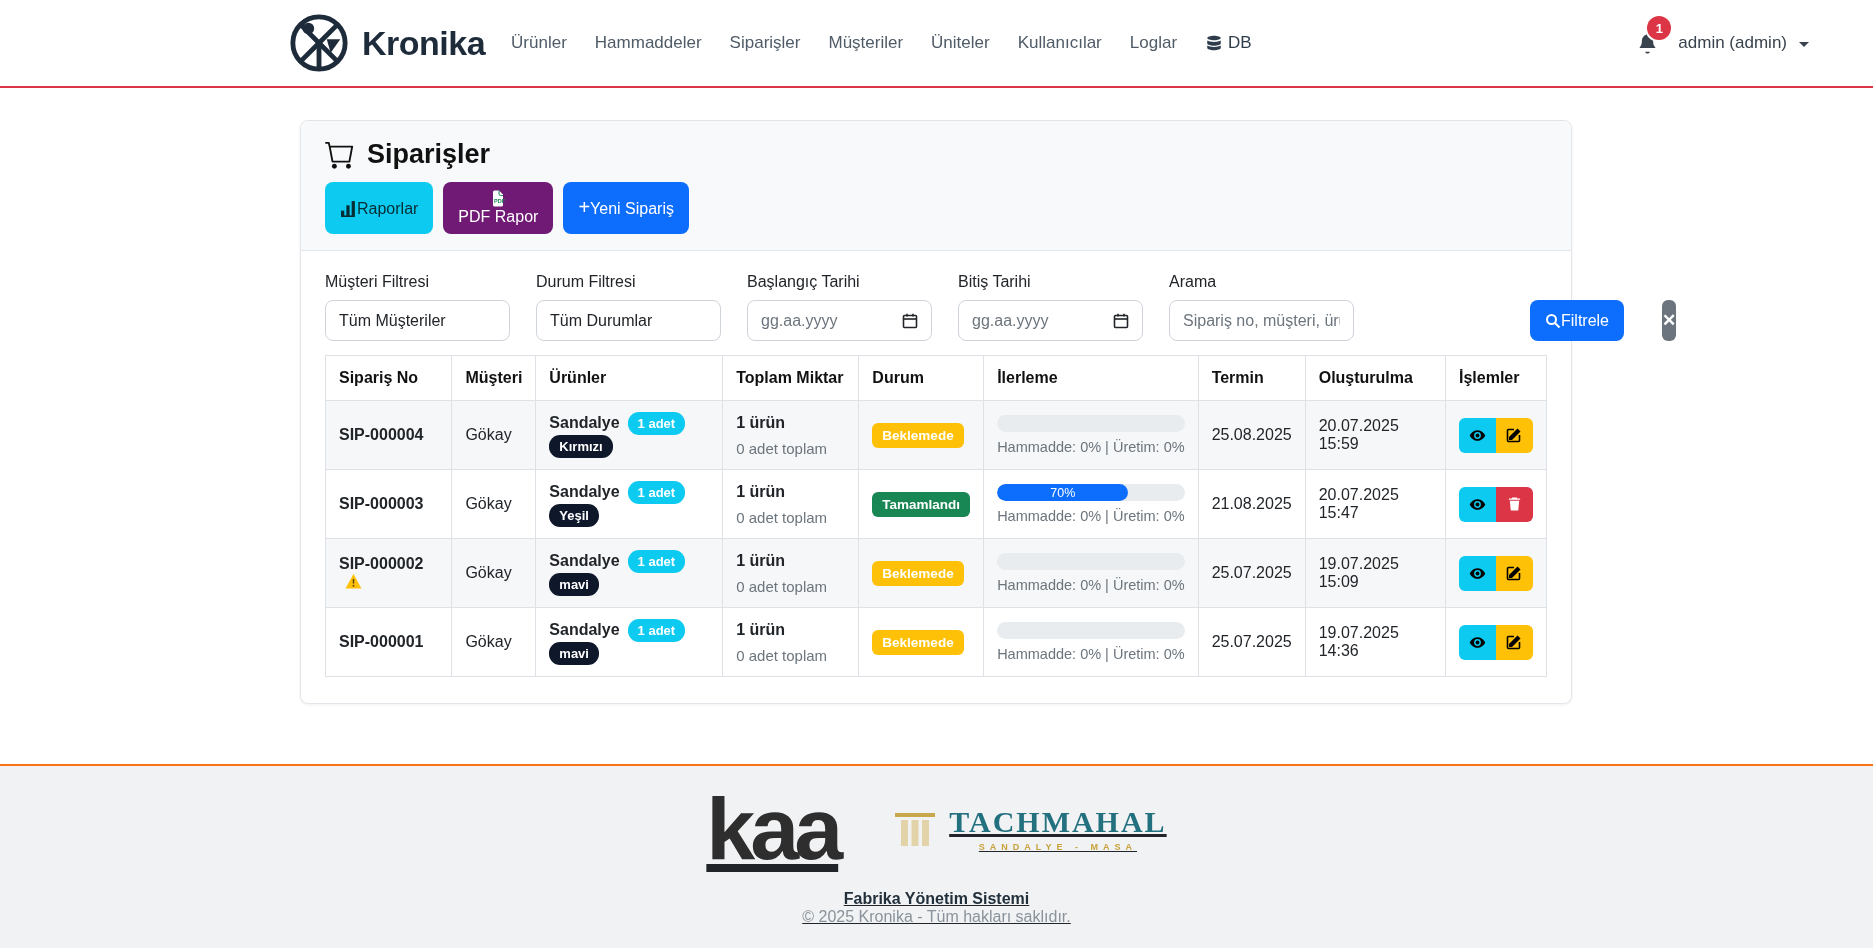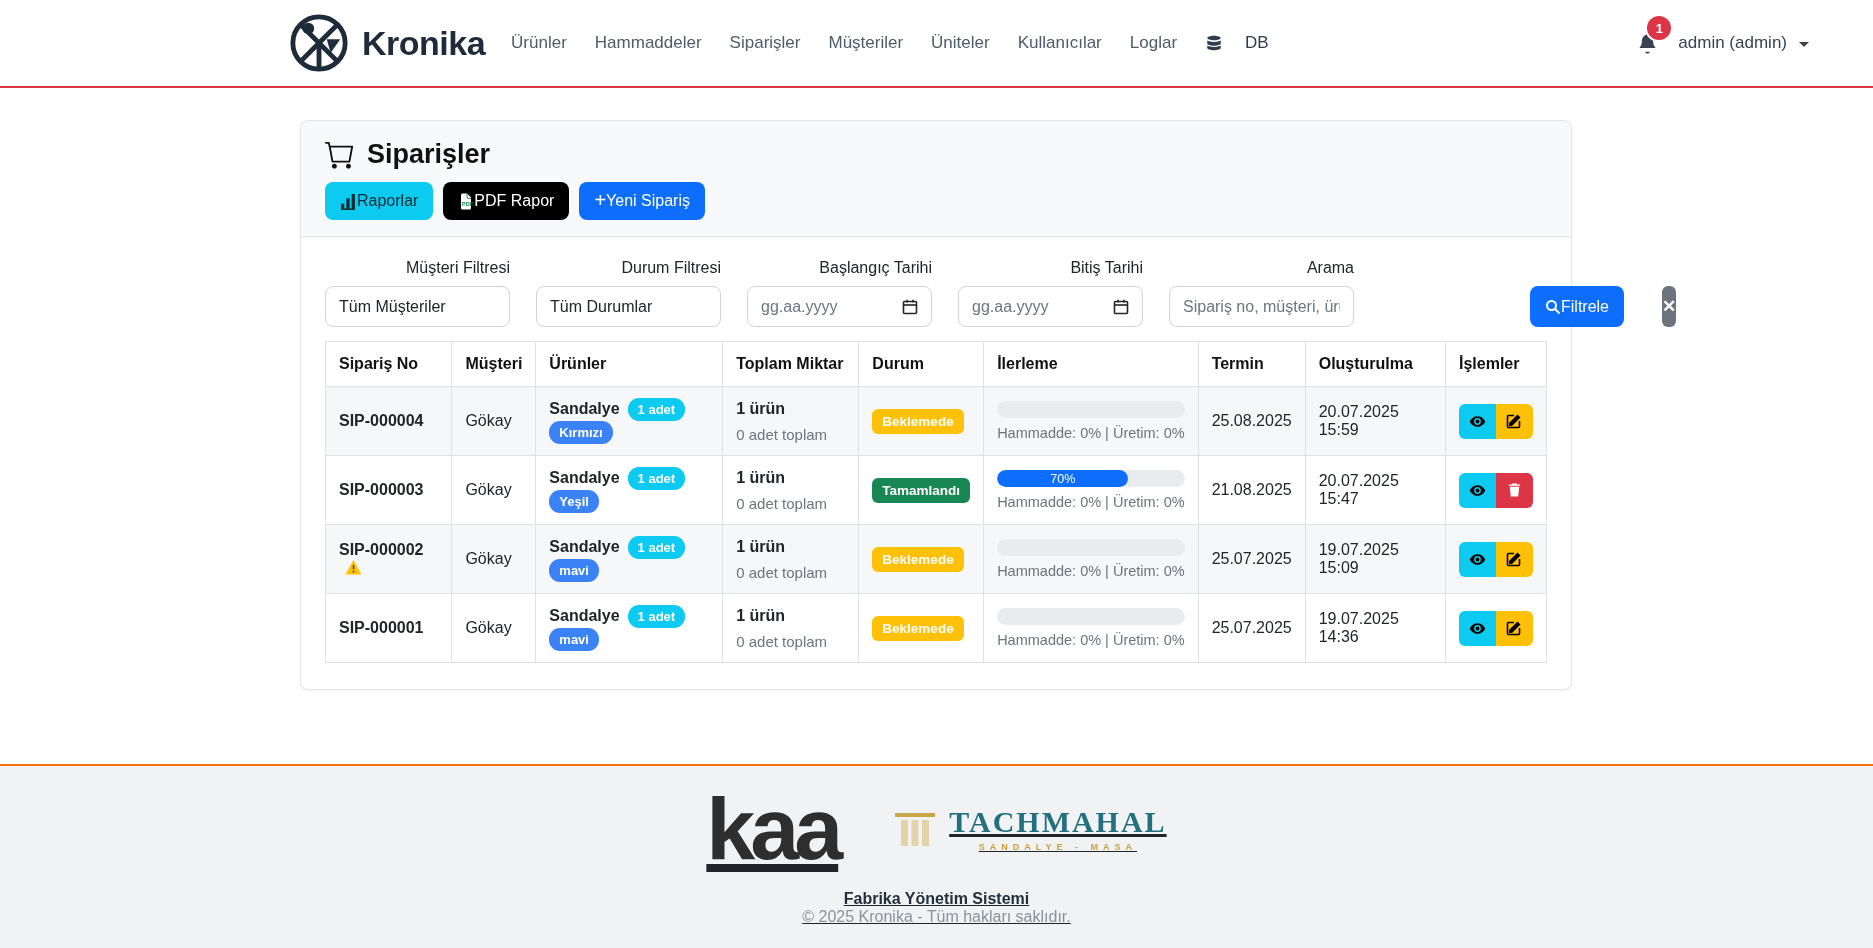--- a/index.html
+++ b/index.html
@@ -12,21 +12,21 @@
   
   .navbar {
     height:88px; background:#fff; border-bottom:2px solid #dc3545;
     display:flex; align-items:center; padding:0 64px 0 288px;
   }
   .brand { display:flex; align-items:center; gap:12px; cursor:pointer; }
   .brand-logo { width:62px; height:62px; }
   .brand-name { font-size:34px; font-weight:700; color:#1d2b3a; letter-spacing:-0.5px; }
   .nav-links { display:flex; align-items:center; gap:28px; margin-left:26px; }
   .nav-link { font-size:17px; color:#4f5b67; text-decoration:none; cursor:pointer; white-space:nowrap; }
-  .nav-link.db { display:flex; align-items:center; gap:22px; color:#2e3c4c; }
+  .nav-link.db { display:flex; align-items:center; gap:5px; color:#2e3c4c; }
   .nav-right { margin-left:auto; display:flex; align-items:center; gap:20px; }
   .bell-wrap { position:relative; cursor:pointer; }
   .notif-badge {
     position:absolute; top:-16px; left:10px; background:#dc3545; color:#fff;
     min-width:24px; height:24px; border-radius:12px; font-size:13px; font-weight:700;
     display:flex; align-items:center; justify-content:center; padding:0 6px;
     box-shadow:0 0 0 2px #fff;
   }
   .user-menu { display:flex; align-items:center; gap:12px; font-size:17px; color:#39434d; cursor:pointer; }
   .caret { width:0; height:0; border-left:5px solid transparent; border-right:5px solid transparent; border-top:5px solid #39434d; margin-top:2px; }
@@ -40,29 +40,29 @@
   }
   .card-header {
     background:#f8f9fa; border-bottom:1px solid #e2e6ea;
     border-radius:8px 8px 0 0; padding:18px 24px 16px;
   }
   .page-title { display:flex; align-items:center; gap:12px; font-size:27px; font-weight:700; color:#111; }
   .header-buttons { display:flex; gap:10px; margin-top:12px; }
   .btn { display:inline-flex; align-items:center; border:none; border-radius:8px;
          font-family:inherit; font-size:16px; padding:8px 15px; cursor:pointer; line-height:1.2; }
   .btn-info { background:#0dcaf0; color:#062c33; }
-  .btn-success { background:#000000; color:#fff; }
+  .btn-success { background:#701a75; color:#fff;flex-direction:column; }
   .btn-primary { background:#0d6efd; color:#fff; }
   .plus { font-size:20px; font-weight:400; margin-top:-2px; }
 
   .card-body { padding:22px 24px 26px; }
 
   
   .filters { display:flex; gap:26px; align-items:flex-end; margin-bottom:14px; }
-  .filter-group { display:flex; flex-direction:column;align-items:flex-end; }
+  .filter-group { display:flex; flex-direction:column; }
   .filter-label { font-size:16px; color:#212529; margin-bottom:9px; }
   .ctl {
     width:185px; height:41px; border:1px solid #ced4da; border-radius:8px;
     background:#fff; display:flex; align-items:center; padding:0 13px;
     font-size:16px; color:#212529; cursor:pointer;
   }
   .ctl.date { color:#6c757d; justify-content:space-between; }
   input.ctl { cursor:text; }
   input.ctl::placeholder { color:#6c757d; }
   .btn-filter { height:41px; width:138px; justify-content:center; font-size:16px; margin-bottom:0; }
@@ -75,21 +75,21 @@
   table { width:100%; border-collapse:collapse; border:1px solid #dee2e6; }
   th, td { border:1px solid #dee2e6; padding:11px 13px; text-align:left; vertical-align:middle; font-size:16px; }
   th { font-weight:700; color:#111; background:#fff; white-space:nowrap; padding-top:13px; padding-bottom:13px; }
   tbody tr.striped { background:#f6f7f8; }
   .order-no { font-weight:700; }
   .warn-icon { display:inline-block; vertical-align:-2px; margin-left:6px; }
   .prod-name { font-weight:700; margin-right:8px; }
   .badge { display:inline-block; font-size:13px; font-weight:700; color:#fff;
            padding:4px 10px; border-radius:11px; margin-right:7px; white-space:nowrap; }
   .badge-cyan { background:#0dcaf0; }
-  .badge-gray { background:#3b82f6; }
+  .badge-gray { background:#0f172a; }
   .tot-main { font-weight:700; }
   .tot-sub { color:#6c757d; font-size:15px; margin-top:8px; }
   .status { display:inline-block; font-size:13.5px; font-weight:700; color:#fff; padding:5px 10px; border-radius:6px; }
   .status[data-type="warning"] { background:#ffc107; }
   .status[data-type="success"] { background:#198754; }
   .ptrack { width:100%; height:17px; background:#e9ecef; border-radius:9px; overflow:hidden; }
   .pfill { height:100%; background:#0d6efd; border-radius:9px; color:#fff; font-size:12.5px; font-weight:400;
            display:flex; align-items:center; justify-content:center; }
   .psub { color:#6c757d; font-size:14.5px; margin-top:7px; white-space:nowrap; }
   .btn-group { display:inline-flex; }

